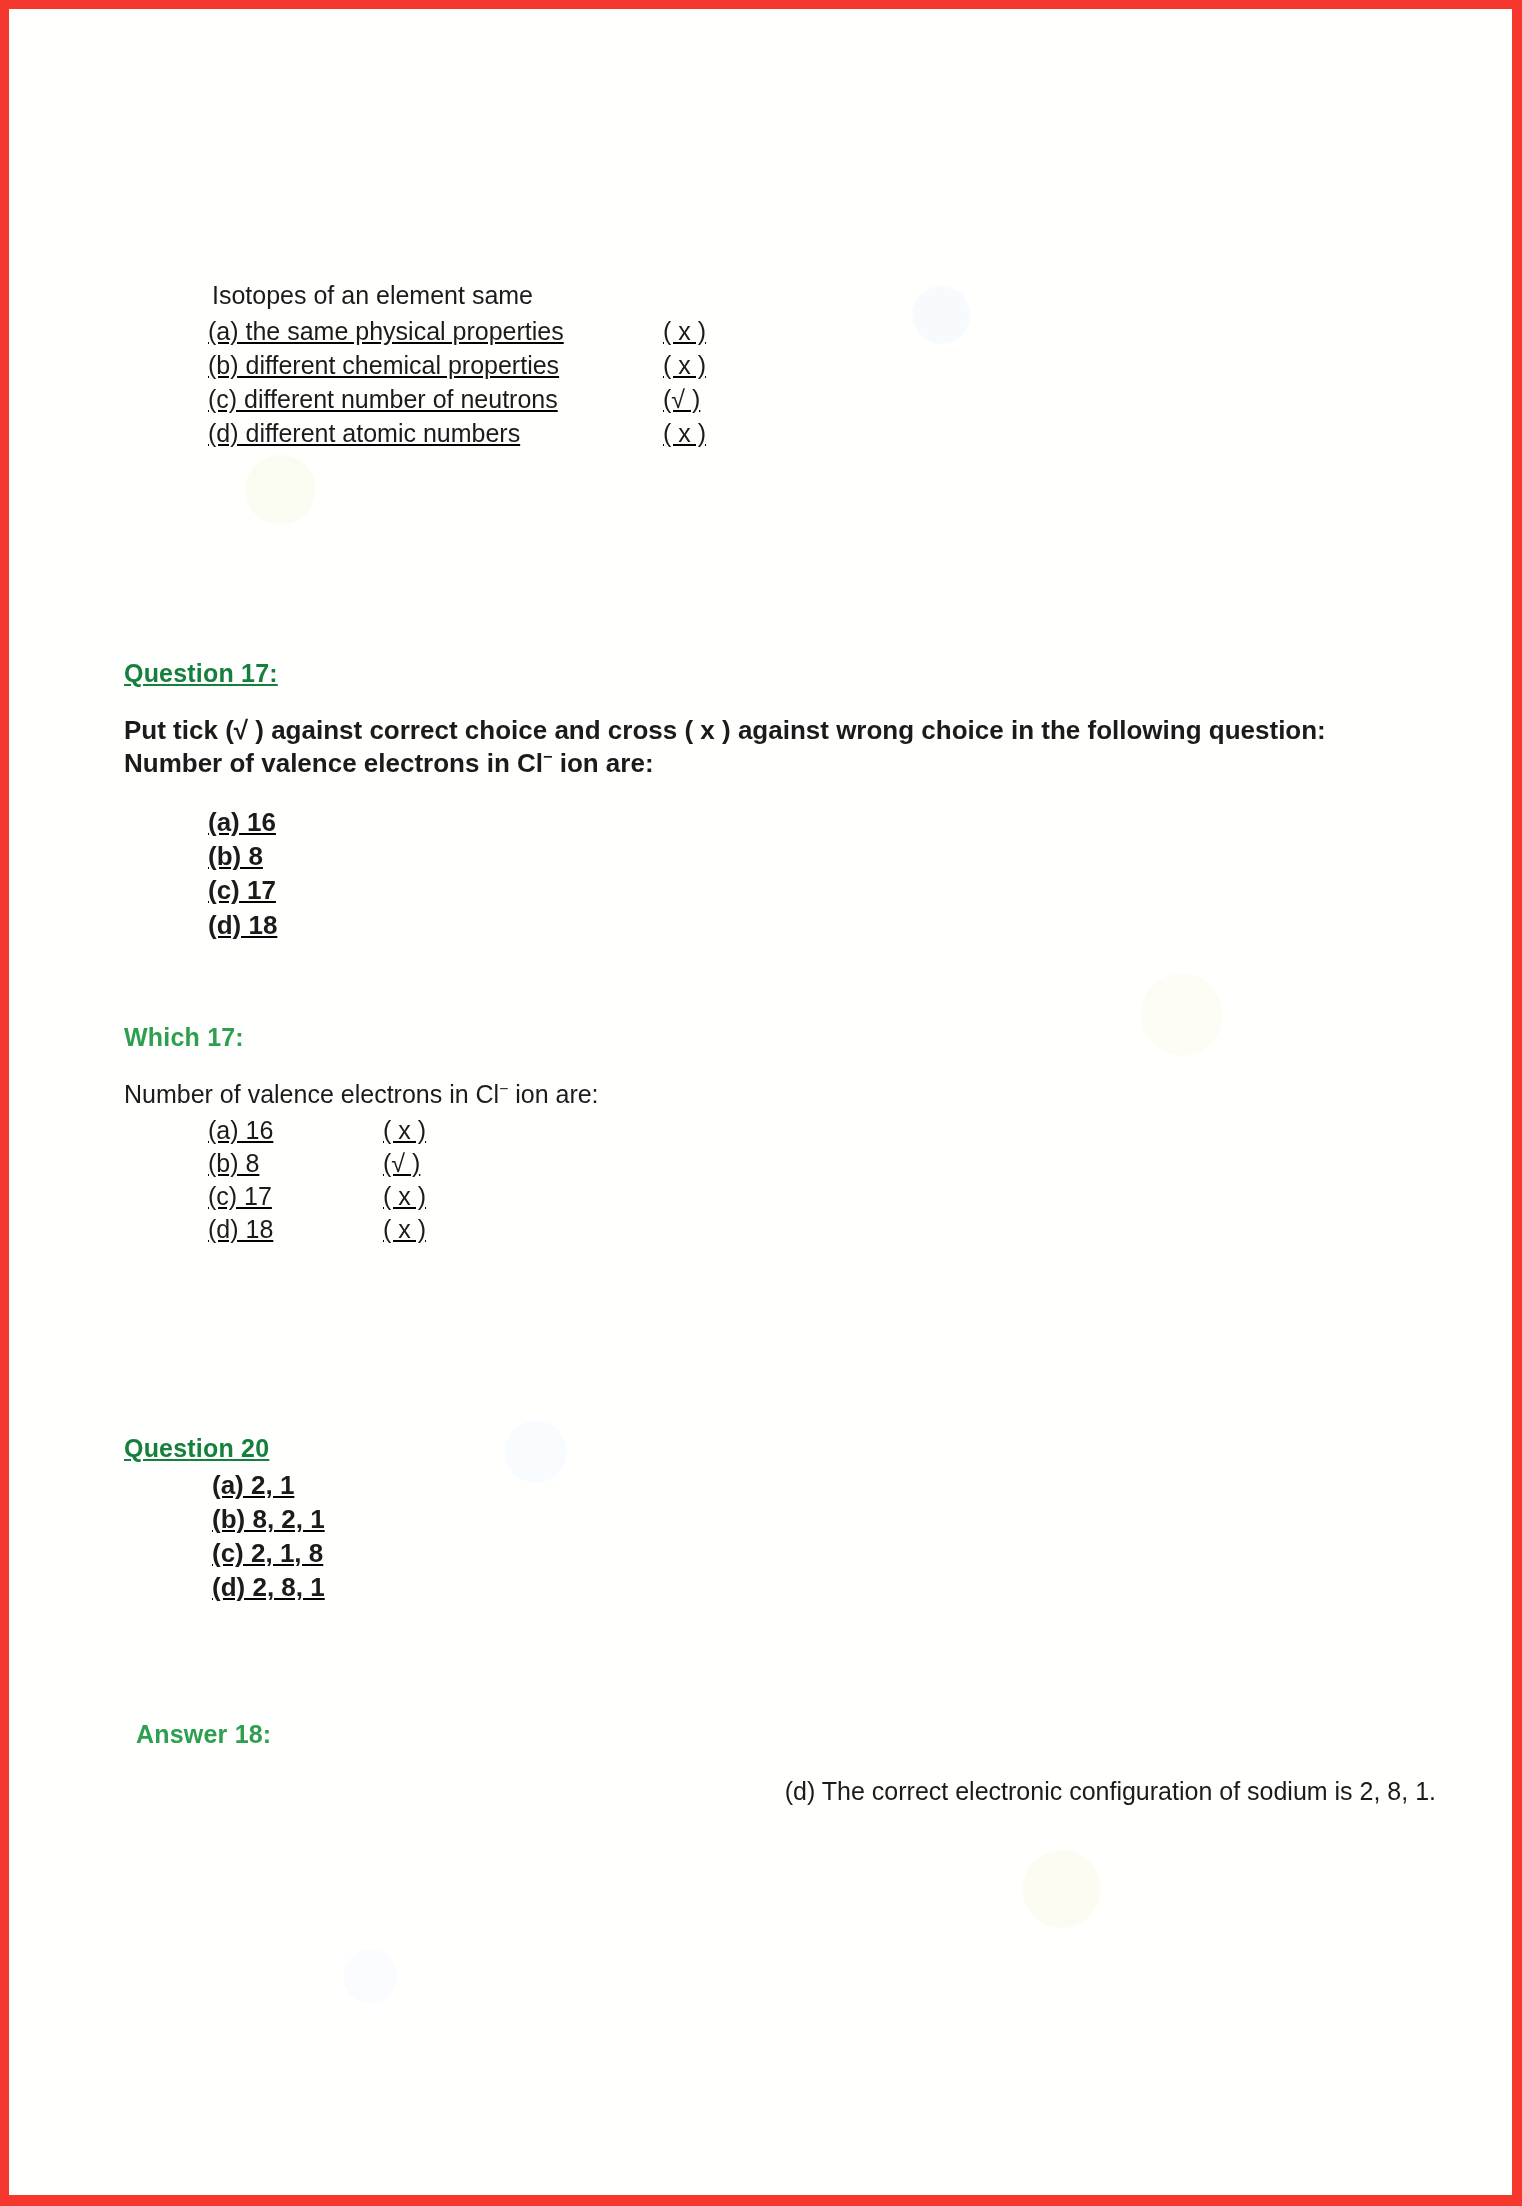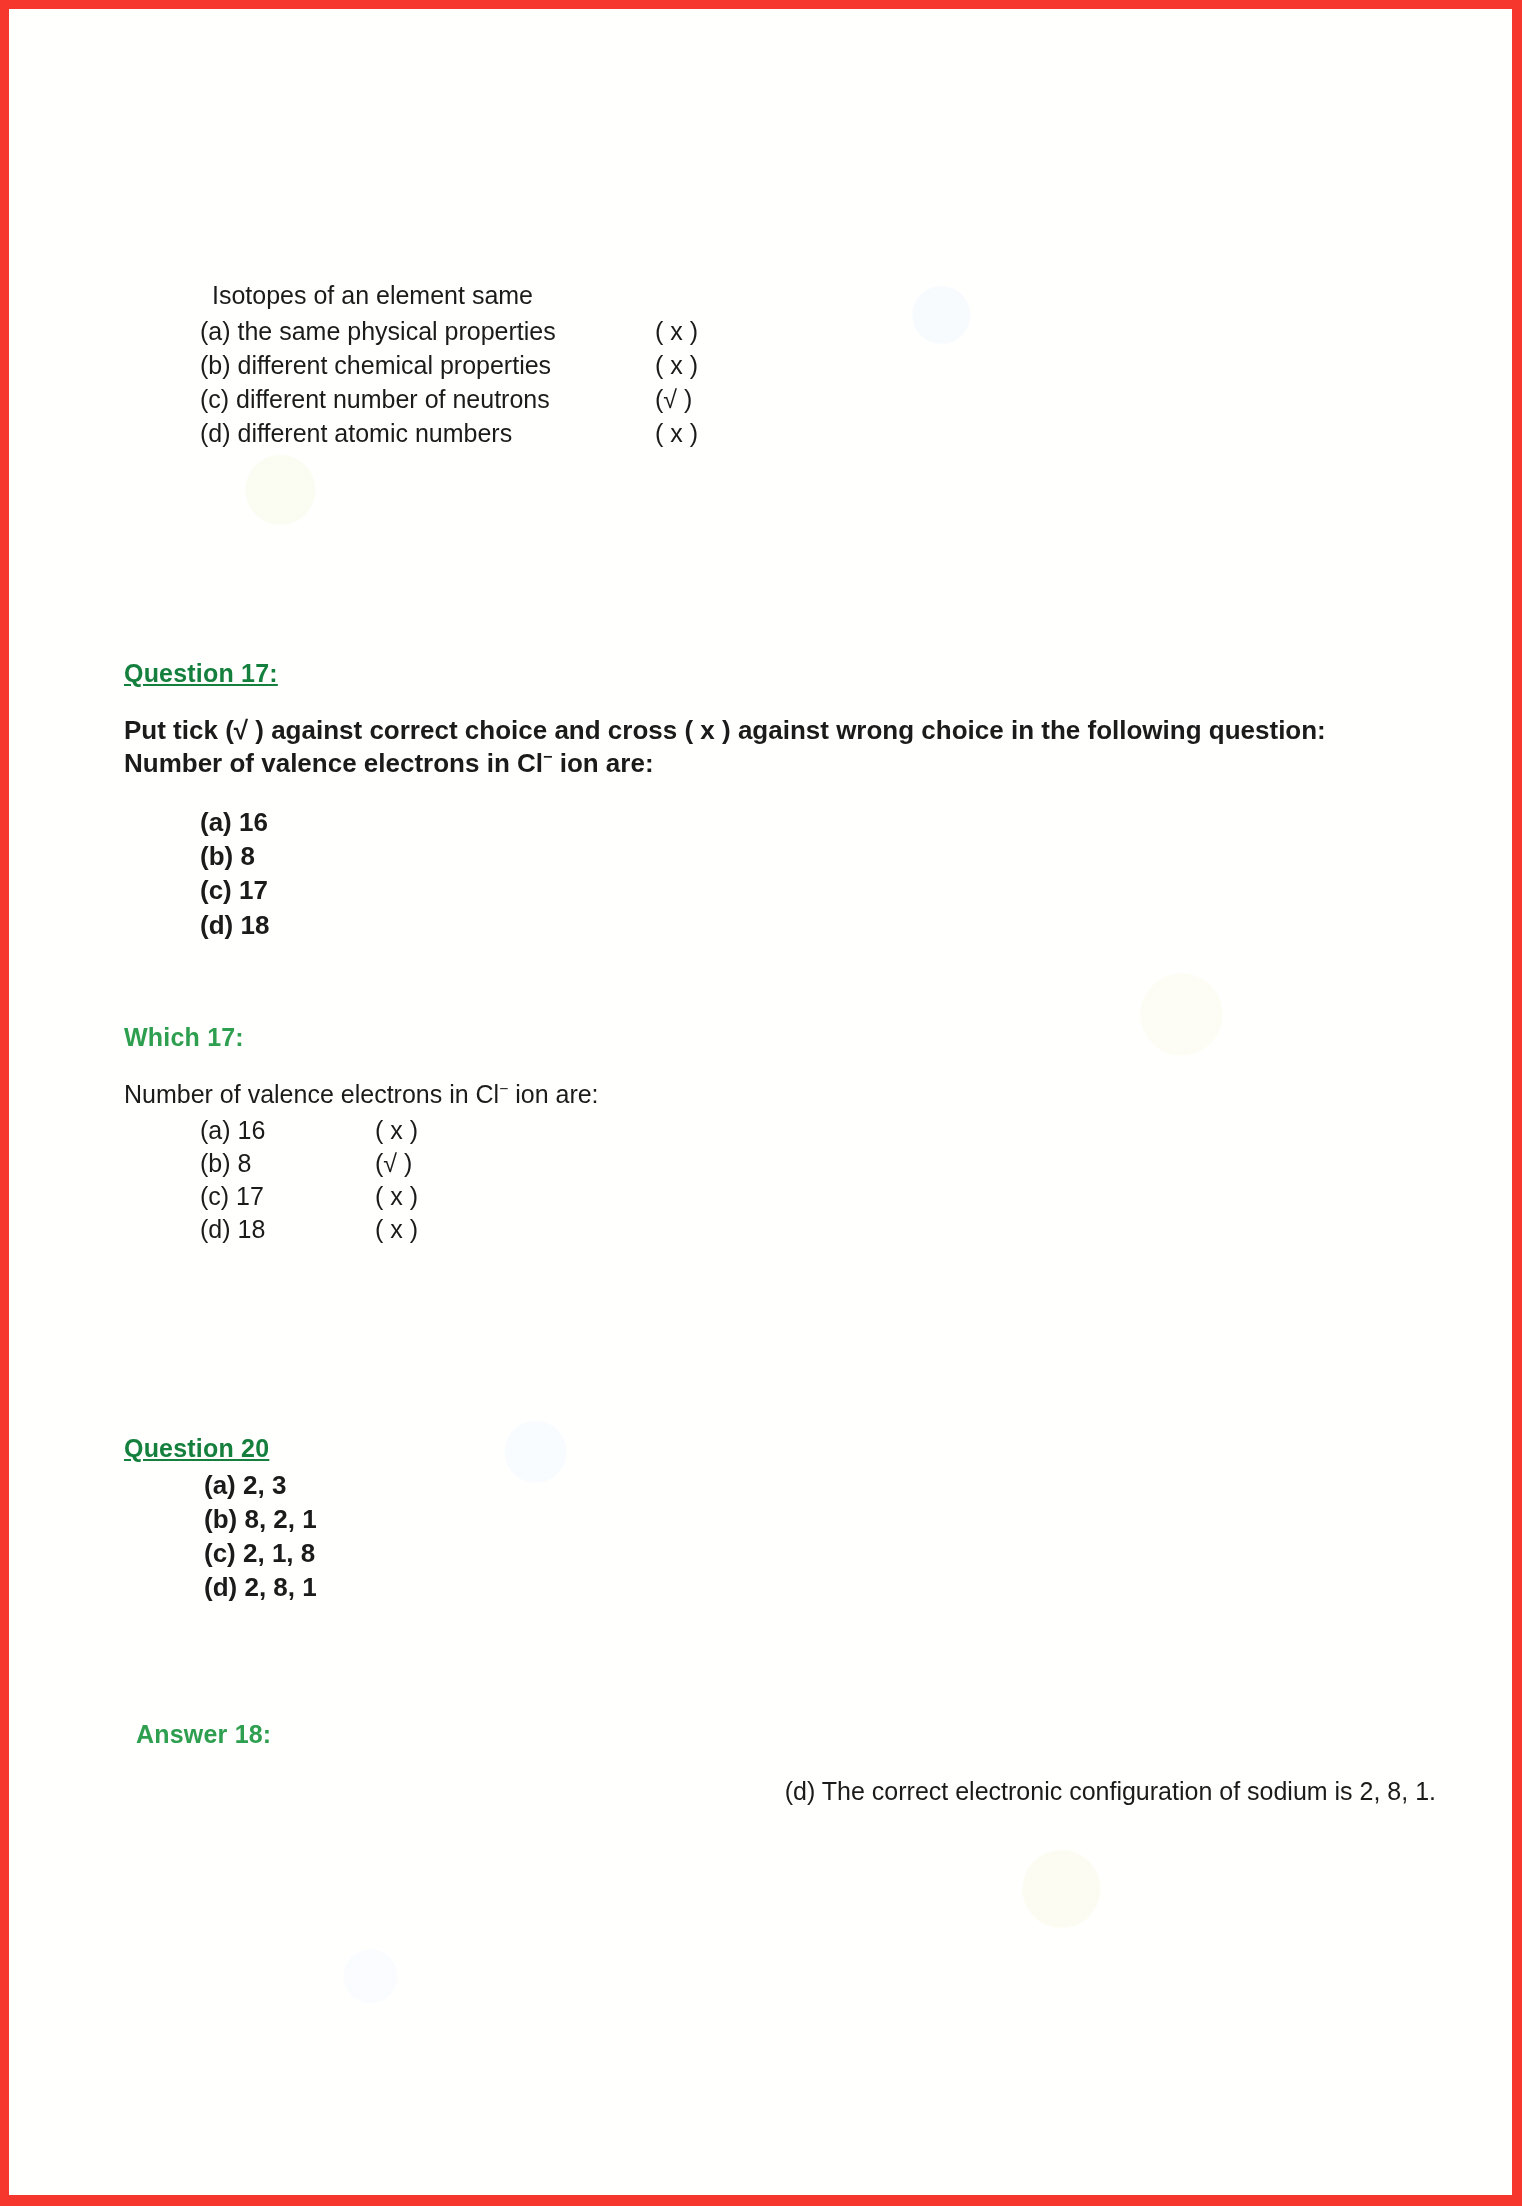--- a/index.html
+++ b/index.html
@@ -70,21 +70,21 @@
     color: #1b1b1b;
     line-height: 1.12;
   }
   .body-plain {
     font-size: 25px;
     font-weight: normal;
     color: #1b1b1b;
     line-height: 1.12;
   }
 
-  .opt-list { margin: 8px; padding: 0; list-style: none; }
+  .opt-list { margin: 16px; padding: 0; list-style: none; text-decoration: underline; }
 
   .opt-row {
     display: flex;
     align-items: baseline;
   }
   .opt-label { white-space: pre; }
   .opt-mark  { white-space: pre; }
 
   
   .a16-lead { padding-left: 88px; }
@@ -198,21 +198,21 @@
         </li>
       </ul>
     </div>
 
     <div style="position:absolute; left:0; top:1434px; width:1300px;">
       <div class="heading red">Question 20</div>
 
 
       <ul class="opt-list" style="margin-top:8px;">
         <li class="q18-opt body-bold" style="margin-top:4px;">
-          <span>(a) 2, 3</span>
+          <span>(a) 2, 1</span>
         </li>
         <li class="q18-opt body-bold" style="margin-top:5px;">
           <span>(b) 8, 2, 1</span>
         </li>
         <li class="q18-opt body-bold" style="margin-top:5px;">
           <span>(c) 2, 1, 8</span>
         </li>
         <li class="q18-opt body-bold" style="margin-top:5px;">
           <span>(d) 2, 8, 1</span>
         </li>

